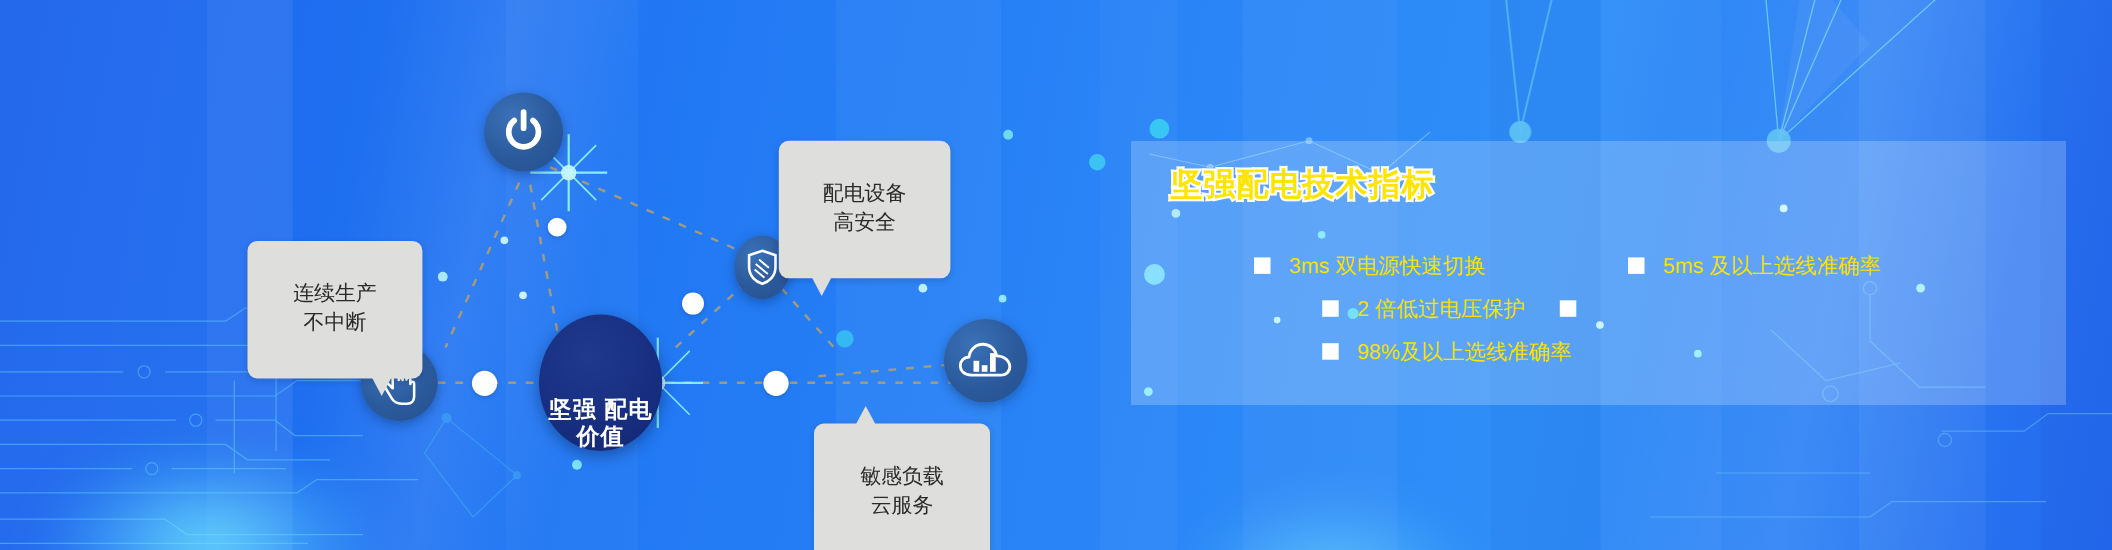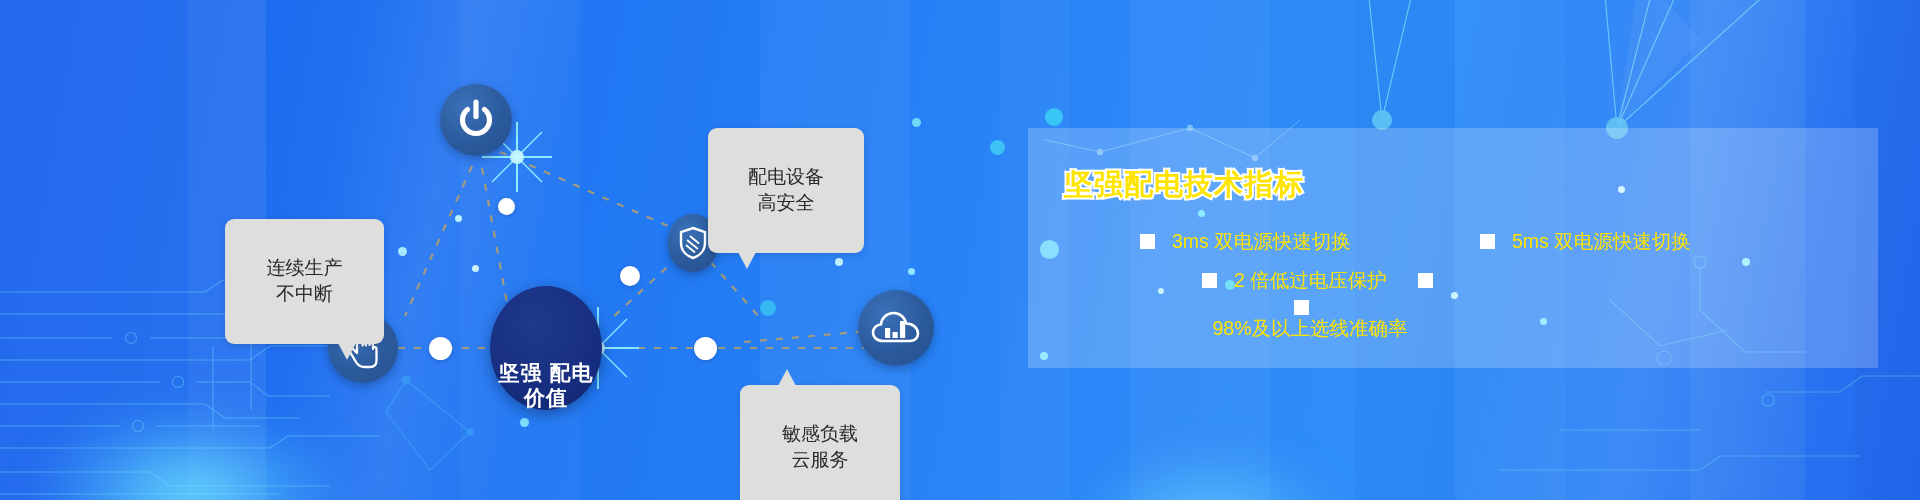--- a/index.html
+++ b/index.html
@@ -248,37 +248,37 @@
   </div>
 
   <div class="callout" style="left:740px;top:385px;width:126px;">
     <span>敏感负载
 云服务</span>
     <span class="tail" style="left:38px;top:-16px;bottom:auto;border-top:none;border-bottom:17px solid #dededc;"></span>
   </div>
 
   <div class="panel" style="left:1028px;top:128px;width:850px;height:240px;"></div>
 
-  <div class="panel-title" style="left:1064px;top:165px;">坚强配电技术指标</div>
+  <div class="panel-title" style="left:1064px;top:148px;">坚强配电技术指标</div>
 
   <div class="spec-grid" style="left:1140px;top:222px;">
     <div class="spec">
       <span class="sq"></span>
       <span class="lbl">3ms 双电源快速切换</span>
     </div>
     <div class="spec" style="padding-left:62px;">
       <span class="sq"></span>
-      <span class="lbl">5ms 双电源快速切换</span>
+      <span class="lbl">5ms 及以上选线准确率</span>
     </div>
     <div class="spec" style="padding-left:62px;align-items:center;">
       <span class="sq"></span>
       <span class="lbl">2 倍低过电压保护</span>
     </div>
     <div class="spec">
       <span class="sq"></span>
     </div>
-    <div class="spec" style="padding-left:62px;flex-direction:column;">
+    <div class="spec" style="padding-left:62px;">
       <span class="sq"></span>
       <span class="lbl">98%及以上选线准确率</span>
     </div>
   </div>
 
 </div>
 
 </body></html>

